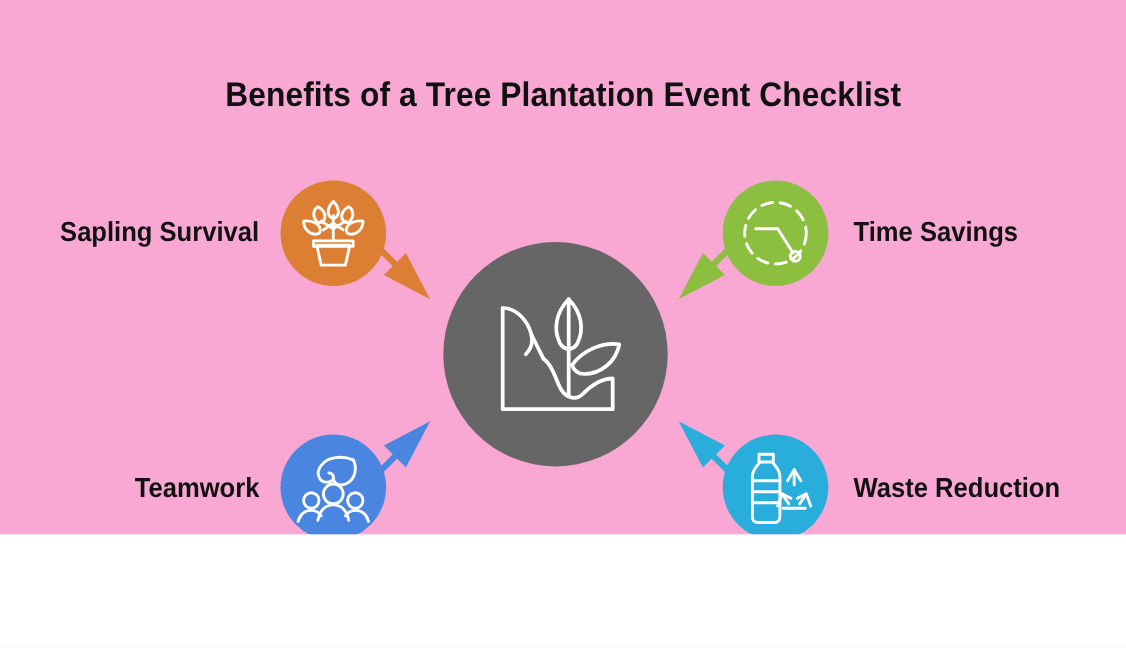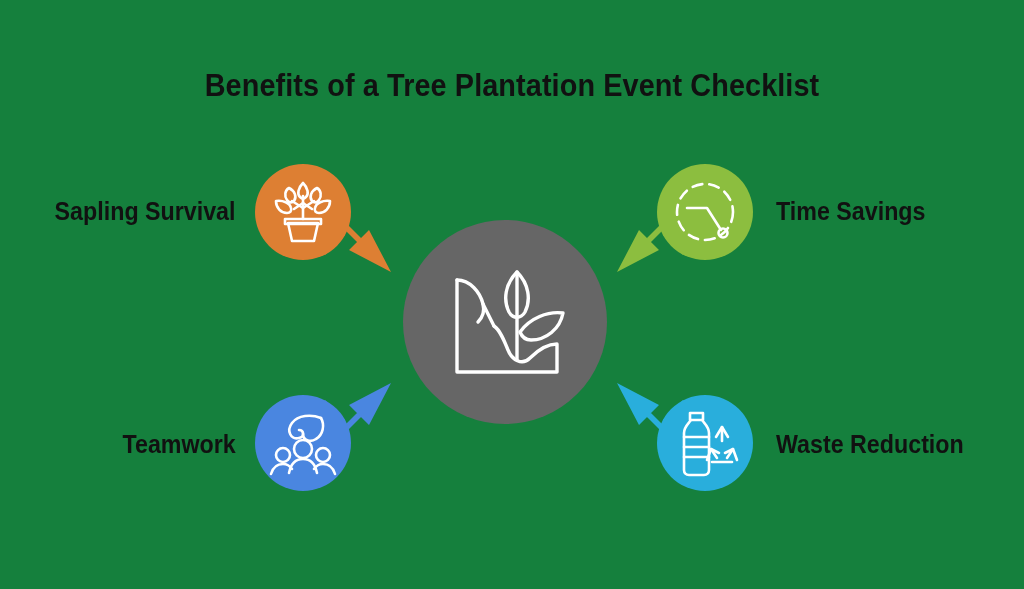--- a/index.html
+++ b/index.html
@@ -6,22 +6,22 @@
     margin: 0;
     padding: 0;
     background: #ffffff;
   }
   body {
     font-family: "Liberation Sans", sans-serif;
   }
   #canvas {
     position: relative;
     width: 1024px;
-    height: 589px;
-    background: #15803d;
+    height: 486px;
+    background: #f9a8d4;
     overflow: hidden;
   }
   #title {
     position: absolute;
     left: 0;
     top: 68px;
     width: 1024px;
     text-align: center;
     font-family: "Liberation Sans", sans-serif;
     font-size: 31px;

